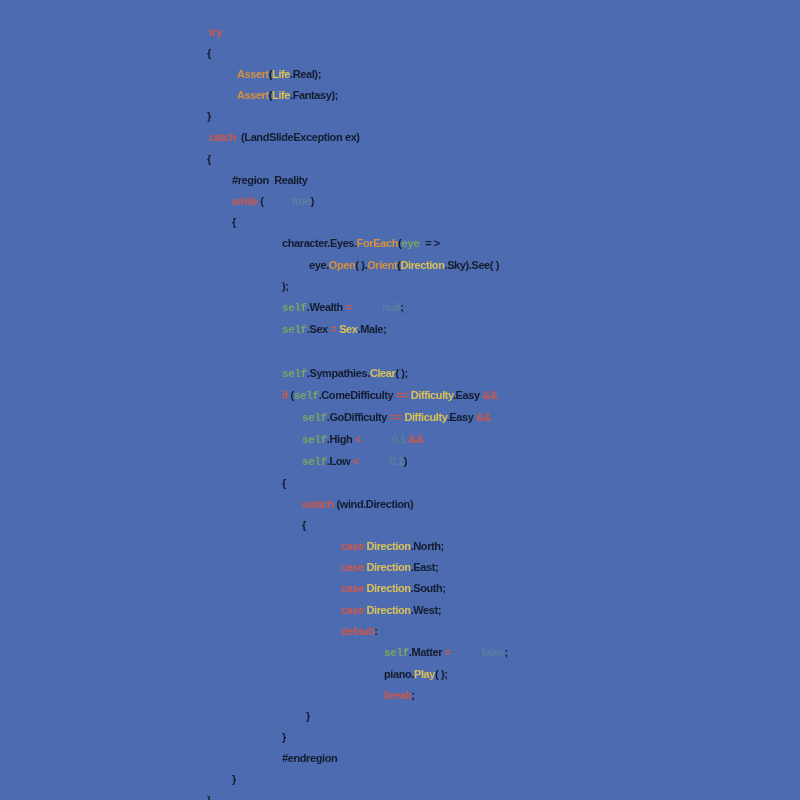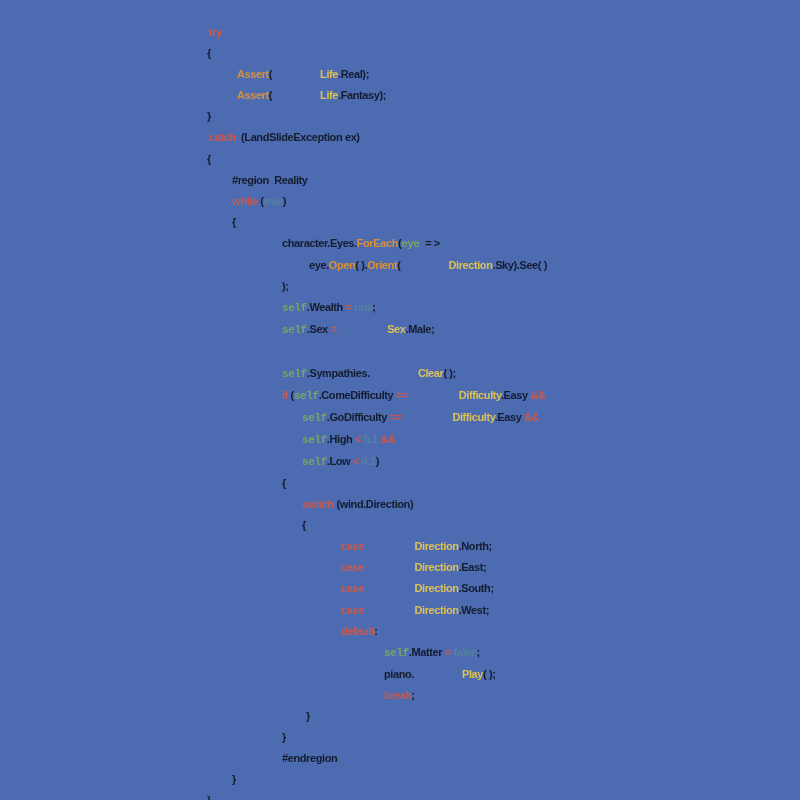--- a/index.html
+++ b/index.html
@@ -27,22 +27,22 @@
     font-size: 11px;
     line-height: 21.1px;
     letter-spacing: -0.4px;
     white-space: pre;
     color: var(--c-plain, #141c2f);
   }
   .line { min-height: 21.1px; }
   .tok-plain  { color: var(--c-plain,  #141c2f); }
   .tok-red    { color: var(--c-red,    #cc584a); }
   .tok-orange { color: var(--c-orange, #d6913d); }
-  .tok-yellow { color: var(--c-yellow, #dcc155); padding-left: 48px; }
+  .tok-yellow { color: var(--c-yellow, #dcc155); }
   .tok-green  { color: var(--c-green,  #79a562); font-family: Liberation Mono, monospace; }
-  .tok-blue   { color: var(--c-blue,   #55809f); }
+  .tok-blue   { color: var(--c-blue,   #55809f); padding-left: 28px; }
 </style>
 </head>
 <body>
 
 <div class="canvas">
   <pre class="code"><div class="line" style="padding-left: 2px;"><span class="tok-red">try</span></div><div class="line" style="padding-left: 0px;"><span class="tok-plain">{</span></div><div class="line" style="padding-left: 30px;"><span class="tok-orange">Assert</span><span class="tok-plain">(</span><span class="tok-yellow">Life</span><span class="tok-plain">.Real);</span></div><div class="line" style="padding-left: 30px;"><span class="tok-orange">Assert</span><span class="tok-plain">(</span><span class="tok-yellow">Life</span><span class="tok-plain">.Fantasy);</span></div><div class="line" style="padding-left: 0px;"><span class="tok-plain">}</span></div><div class="line" style="padding-left: 2px;"><span class="tok-red">catch</span><span class="tok-plain">  (LandSlideException ex)</span></div><div class="line" style="padding-left: 0px;"><span class="tok-plain">{</span></div><div class="line" style="padding-left: 25px;"><span class="tok-plain">#region  Reality</span></div><div class="line" style="padding-left: 25px;"><span class="tok-red">while</span><span class="tok-plain"> (</span><span class="tok-blue">true</span><span class="tok-plain">)</span></div><div class="line" style="padding-left: 25px;"><span class="tok-plain">{</span></div><div class="line" style="padding-left: 75px;"><span class="tok-plain">character.Eyes.</span><span class="tok-orange">ForEach</span><span class="tok-plain">(</span><span class="tok-green">eye</span><span class="tok-plain">  = &gt;</span></div><div class="line" style="padding-left: 102px;"><span class="tok-plain">eye.</span><span class="tok-orange">Open</span><span class="tok-plain">( ).</span><span class="tok-orange">Orient</span><span class="tok-plain">(</span><span class="tok-yellow">Direction</span><span class="tok-plain">.Sky).See( )</span></div><div class="line" style="padding-left: 75px;"><span class="tok-plain">);</span></div><div class="line" style="padding-left: 75px;"><span class="tok-green">self</span><span class="tok-plain">.Wealth </span><span class="tok-red">=</span><span class="tok-blue"> null</span><span class="tok-plain">;</span></div><div class="line" style="padding-left: 75px;"><span class="tok-green">self</span><span class="tok-plain">.Sex </span><span class="tok-red">=</span><span class="tok-plain"> </span><span class="tok-yellow">Sex</span><span class="tok-plain">.Male;</span></div><div class="line" style="padding-left: 0px;">&nbsp;</div><div class="line" style="padding-left: 75px;"><span class="tok-green">self</span><span class="tok-plain">.Sympathies.</span><span class="tok-yellow">Clear</span><span class="tok-plain">( );</span></div><div class="line" style="padding-left: 75px;"><span class="tok-red">if</span><span class="tok-plain"> (</span><span class="tok-green">self</span><span class="tok-plain">.ComeDifficulty </span><span class="tok-red">==</span><span class="tok-plain"> </span><span class="tok-yellow">Difficulty</span><span class="tok-plain">.Easy </span><span class="tok-red">&amp;&amp;</span></div><div class="line" style="padding-left: 95px;"><span class="tok-green">self</span><span class="tok-plain">.GoDifficulty </span><span class="tok-red">==</span><span class="tok-plain"> </span><span class="tok-yellow">Difficulty</span><span class="tok-plain">.Easy </span><span class="tok-red">&amp;&amp;</span></div><div class="line" style="padding-left: 95px;"><span class="tok-green">self</span><span class="tok-plain">.High </span><span class="tok-red">&lt;</span><span class="tok-blue"> 0.1 </span><span class="tok-red">&amp;&amp;</span></div><div class="line" style="padding-left: 95px;"><span class="tok-green">self</span><span class="tok-plain">.Low </span><span class="tok-red">&lt;</span><span class="tok-blue"> 0.1</span><span class="tok-plain">)</span></div><div class="line" style="padding-left: 75px;"><span class="tok-plain">{</span></div><div class="line" style="padding-left: 95px;"><span class="tok-red">switch</span><span class="tok-plain"> (wind.Direction)</span></div><div class="line" style="padding-left: 95px;"><span class="tok-plain">{</span></div><div class="line" style="padding-left: 134px;"><span class="tok-red">case</span><span class="tok-plain"> </span><span class="tok-yellow">Direction</span><span class="tok-plain">.North;</span></div><div class="line" style="padding-left: 134px;"><span class="tok-red">case</span><span class="tok-plain"> </span><span class="tok-yellow">Direction</span><span class="tok-plain">.East;</span></div><div class="line" style="padding-left: 134px;"><span class="tok-red">case</span><span class="tok-plain"> </span><span class="tok-yellow">Direction</span><span class="tok-plain">.South;</span></div><div class="line" style="padding-left: 134px;"><span class="tok-red">case</span><span class="tok-plain"> </span><span class="tok-yellow">Direction</span><span class="tok-plain">.West;</span></div><div class="line" style="padding-left: 134px;"><span class="tok-red">default</span><span class="tok-plain">:</span></div><div class="line" style="padding-left: 177px;"><span class="tok-green">self</span><span class="tok-plain">.Matter </span><span class="tok-red">=</span><span class="tok-blue"> false</span><span class="tok-plain">;</span></div><div class="line" style="padding-left: 177px;"><span class="tok-plain">piano.</span><span class="tok-yellow">Play</span><span class="tok-plain">( );</span></div><div class="line" style="padding-left: 177px;"><span class="tok-red">break</span><span class="tok-plain">;</span></div><div class="line" style="padding-left: 99px;"><span class="tok-plain">}</span></div><div class="line" style="padding-left: 75px;"><span class="tok-plain">}</span></div><div class="line" style="padding-left: 75px;"><span class="tok-plain">#endregion</span></div><div class="line" style="padding-left: 25px;"><span class="tok-plain">}</span></div><div class="line" style="padding-left: 0px;"><span class="tok-plain">}</span></div></pre>
 </div>
 
 </body></html>

